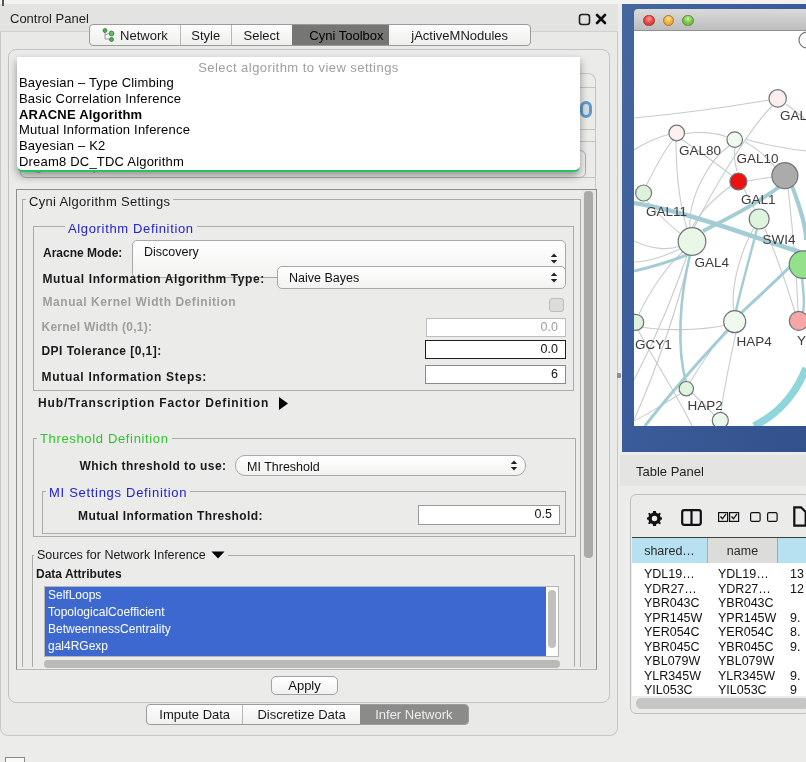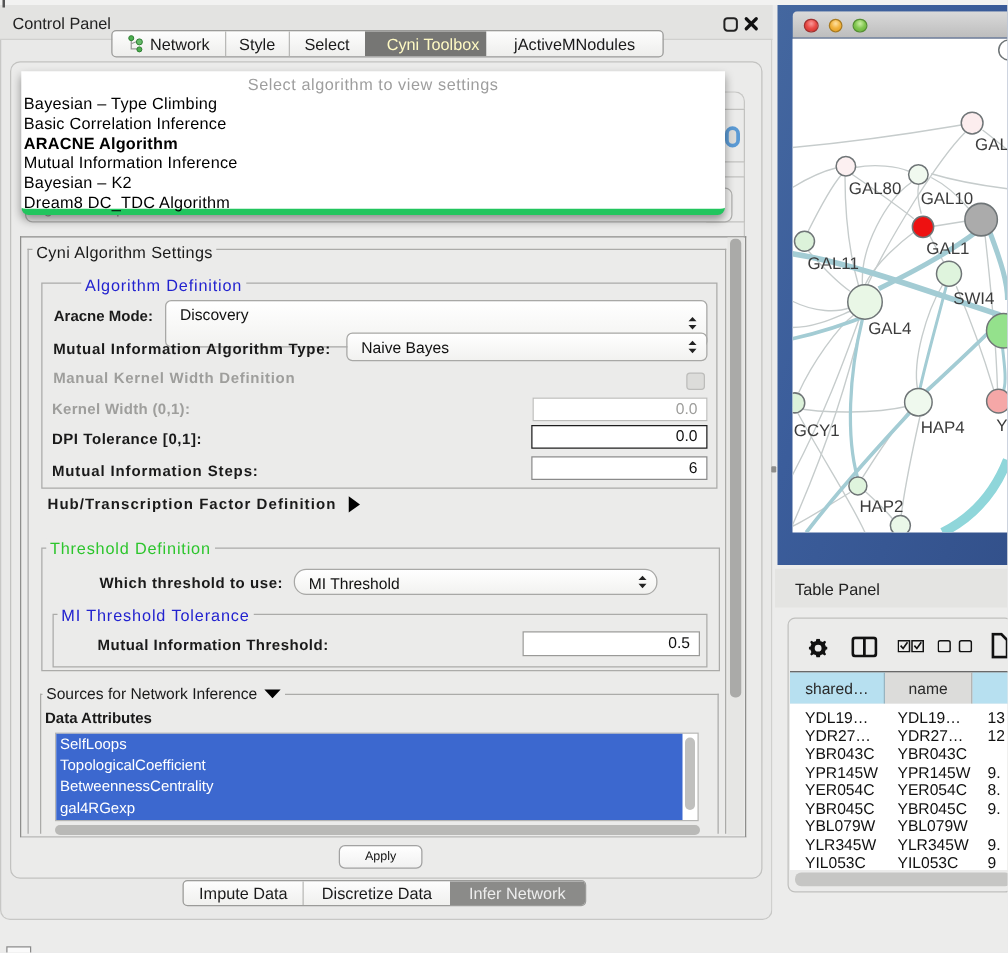--- a/index.html
+++ b/index.html
@@ -33,21 +33,21 @@
 <div class="abs" id="toptabs" style="left:89px; top:24px; height:22px; width:442px; border:1px solid #9b9b99; border-radius:4px; background:linear-gradient(#fdfdfd,#eeeeec); display:flex; font-size:13px; color:#1a1a1a; overflow:hidden;">
   <div style="width:91px; display:flex; align-items:center; justify-content:center; border-right:1px solid #b9b9b7;">
     <svg width="13" height="15" viewBox="0 0 13 15" style="margin-right:5px;">
       <path d="M3 3 L3 11 L9 11 M3 7 L8 5" stroke="#9a9a9a" stroke-width="1" fill="none"></path>
       <circle cx="3" cy="2.5" r="2" fill="#4caf50" stroke="#2e7d32" stroke-width="0.8"></circle>
       <circle cx="9.5" cy="5.5" r="2.4" fill="#66bb6a" stroke="#2e7d32" stroke-width="0.8"></circle>
       <circle cx="9.5" cy="11.5" r="2" fill="#4caf50" stroke="#2e7d32" stroke-width="0.8"></circle>
     </svg>Network</div>
   <div style="width:51px; display:flex; align-items:center; justify-content:center; border-right:1px solid #b9b9b7;">Style</div>
   <div style="width:60px; display:flex; align-items:center; justify-content:center;">Select</div>
-  <div style="width:98px; display:flex; align-items:center; justify-content:center; background:#767674; color:#fef9c3;padding-left:12px;">Cyni Toolbox</div>
+  <div style="width:98px; display:flex; align-items:center; justify-content:center; background:#767674; color:#000000;padding-left:12px;">Cyni Toolbox</div>
   <div style="width:141px; display:flex; align-items:center; justify-content:center;">jActiveMNodules</div>
 </div>
 
 <div class="abs" id="settings" style="left:16px; top:72px; width:582px; height:598px; font-size:12px; color:#1a1a1a;">
 
   <div class="abs" style="left:0px; top:117px; width:581px; height:481px; border:1px solid #8e8e8c; border-bottom-color:#b8b8b6;"></div>
 
   <div class="abs" style="left:5.5px; top:126.5px; width:559px; height:468px; border:1px solid #ababa9; border-bottom:none;"></div>
   <div class="abs" style="left:10px; top:121.5px; background:#ebebea; padding:0 3px; font-size:13px; letter-spacing:0.3px;">Cyni Algorithm Settings</div>
 
@@ -89,21 +89,21 @@
   <div class="abs bold" style="left:63.5px; top:387px; letter-spacing:0.45px;">Which threshold to use:</div>
   <div class="abs combo" style="left:219px; top:383px; width:291px; height:21px; border-radius:10px;">
       <span>MI Threshold</span>
       <svg class="carr" width="8" height="11" viewBox="0 0 8 11">
         <path d="M4 0.5 L7.2 4 L0.8 4 Z" fill="#222"></path>
         <path d="M4 10.5 L7.2 7 L0.8 7 Z" fill="#222"></path>
       </svg>
     </div>
 
   <div class="abs" style="left:25.5px; top:418.5px; width:524px; height:43px; border:1px solid #ababa9;"></div>
-  <div class="abs" style="left:30px; top:412.5px; background:#ebebea; padding:0 3px; color:#2222cf; font-size:13px; letter-spacing:0.7px;">MI Threshold Tolerance</div>
+  <div class="abs" style="left:30px; top:412.5px; background:#ebebea; padding:0 3px; color:#2222cf; font-size:13px; letter-spacing:0.7px;">MI Settings Definition</div>
   <div class="abs bold" style="left:38px; top:436.5px; letter-spacing:0.4px;margin-left:24px;">Mutual Information Threshold:</div>
   <div class="abs field" style="left:402px; top:433px; width:142px; height:20px; border-color:#9a9a98;">0.5</div>
 
   <div class="abs" style="left:15.5px; top:482.5px; width:543px; height:112px; border:1px solid #ababa9; border-bottom:none;"></div>
   <div class="abs" style="left:18px; top:475.5px; background:#ebebea; padding:0 3px; font-size:12.5px;">Sources for Network Inference <svg width="14" height="8" viewBox="0 0 14 8" style="display:inline-block; margin-left:2px;">
         <path d="M0.5 0.5 L13.5 0.5 L7 7.5 Z" fill="#000"></path>
       </svg></div>
   <div class="abs bold" style="left:20px; top:495px;">Data Attributes</div>
   <div class="abs" style="left:28px; top:514px; width:515px; height:71px; background:#fff; border:1px solid #b5b5b3;"></div>
   <div class="abs" style="left:29px; top:515px; width:501px; height:69px; background:#3c68cf; color:#fff; line-height:17px; padding-left:3px; overflow:hidden;">SelfLoops<br>TopologicalCoefficient<br>BetweennessCentrality<br>gal4RGexp</div>
@@ -116,31 +116,31 @@
 
 <div class="abs" style="left:300px; top:73px; width:296px; height:116px; border:1px solid #c6c6c4; border-radius:0 8px 0 0; border-bottom:none; border-left:none;"></div>
 <div class="abs" style="left:565px; top:87px; width:31px; height:43px; border:1px solid #c2c2c0; border-left:none; background:#ebebea;"></div>
 <div class="abs" style="left:565px; top:141px; width:31px; height:37px; border:1px solid #c2c2c0; border-left:none; background:#ebebea;"></div>
 <div class="abs" style="left:580px; top:101px; width:12px; height:17px; background:#dcdcda; border:3px solid #5b9ad4; border-radius:6px;"></div>
 
 <div class="abs" style="left:20px; top:150px; width:566px; height:28px; background:#f0f0ef; border:1px solid #b0b0ae; border-radius:6px; font-size:13px; color:#a2a2a0;">
     <span style="position:absolute; left:14px; top:7px;">gal4RGexp SG default mode</span>
   </div>
 
-<div class="abs" id="popup" style="left:17px; top:57px; width:563px; height:115px; background:#fff; border-bottom:5px solid #22c55e; border-radius:0 0 6px 6px; box-shadow:0 4px 8px rgba(0,0,0,0.4); font-size:13px; color:#000; letter-spacing:0.2px;">
+<div class="abs" id="popup" style="left:17px; top:57px; width:563px; height:115px; background:#fff; border-bottom:2px solid #22c55e; border-radius:0 0 6px 6px; box-shadow:0 4px 8px rgba(0,0,0,0.4); font-size:13px; color:#000; letter-spacing:0.2px;">
   <div style="position:absolute; left:0; top:3px; width:100%; text-align:center; color:#9e9e9e; letter-spacing:0.45px;">Select algorithm to view settings</div>
   <div style="position:absolute; left:2px; top:18px;">Bayesian – Type Climbing</div>
   <div style="position:absolute; left:2px; top:34px;">Basic Correlation Inference</div>
   <div style="position:absolute; left:2px; top:49.5px; font-weight:bold;">ARACNE Algorithm</div>
   <div style="position:absolute; left:2px; top:65px;">Mutual Information Inference</div>
   <div style="position:absolute; left:2px; top:81px;">Bayesian – K2</div>
   <div style="position:absolute; left:2px; top:96.5px;">Dream8 DC_TDC Algorithm</div>
 </div>
 
-<div class="abs" style="left:271px; top:676px; width:67px; height:19px; background:linear-gradient(#ffffff,#f1f1f1); border:1px solid #a2a2a2; border-radius:5px; text-align:center; font-size:10px; color:#111; line-height:17px;">Apply</div>
+<div class="abs" style="left:271px; top:676px; width:67px; height:19px; background:linear-gradient(#ffffff,#f1f1f1); border:1px solid #a2a2a2; border-radius:5px; text-align:center; font-size:13px; color:#111; line-height:17px;">Apply</div>
 
 <div class="abs" id="bottabs" style="left:146px; top:704px; height:21px; width:323px; border:1px solid #9b9b99; border-radius:4px; background:linear-gradient(#fdfdfd,#f0f0ee); display:flex; font-size:13px; color:#1a1a1a; overflow:hidden;">
   <div style="width:97px; display:flex; align-items:center; justify-content:center; border-right:1px solid #b9b9b7;">Impute Data</div>
   <div style="width:117px; display:flex; align-items:center; justify-content:center;">Discretize Data</div>
   <div style="width:109px; display:flex; align-items:center; justify-content:center; background:#8b8b89; color:#ededed;">Infer Network</div>
 </div>
 
 <div class="abs" id="netwin" style="left:622px; top:4px; width:184px; height:448px; background:linear-gradient(110deg,#44679f 0%,#3b5d9b 40%,#33518b 100%);"></div>
 <div class="abs" style="left:634px; top:9px; width:172px; height:22px; border-radius:4px 0 0 0; background:linear-gradient(#dadada,#bdbdbd); border-bottom:1px solid #919191;"></div>
 <div class="abs" style="left:643.2px; top:14.8px; width:11.5px; height:11.5px; border-radius:50%; background:radial-gradient(circle at 50% 32%, #fa9b9b 0%, #e84a45 50%, #ce2f2c 100%); border:1px solid #a03231;"></div>

